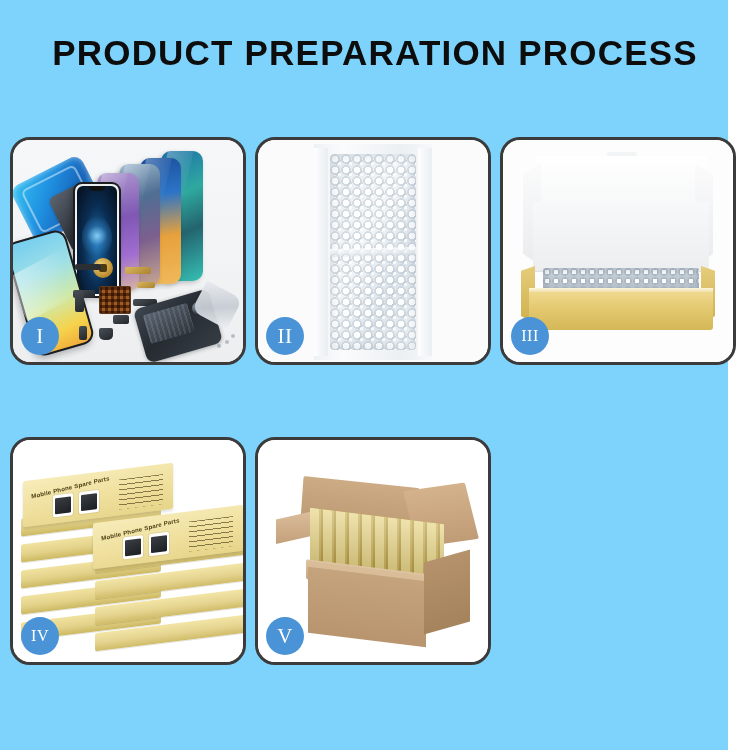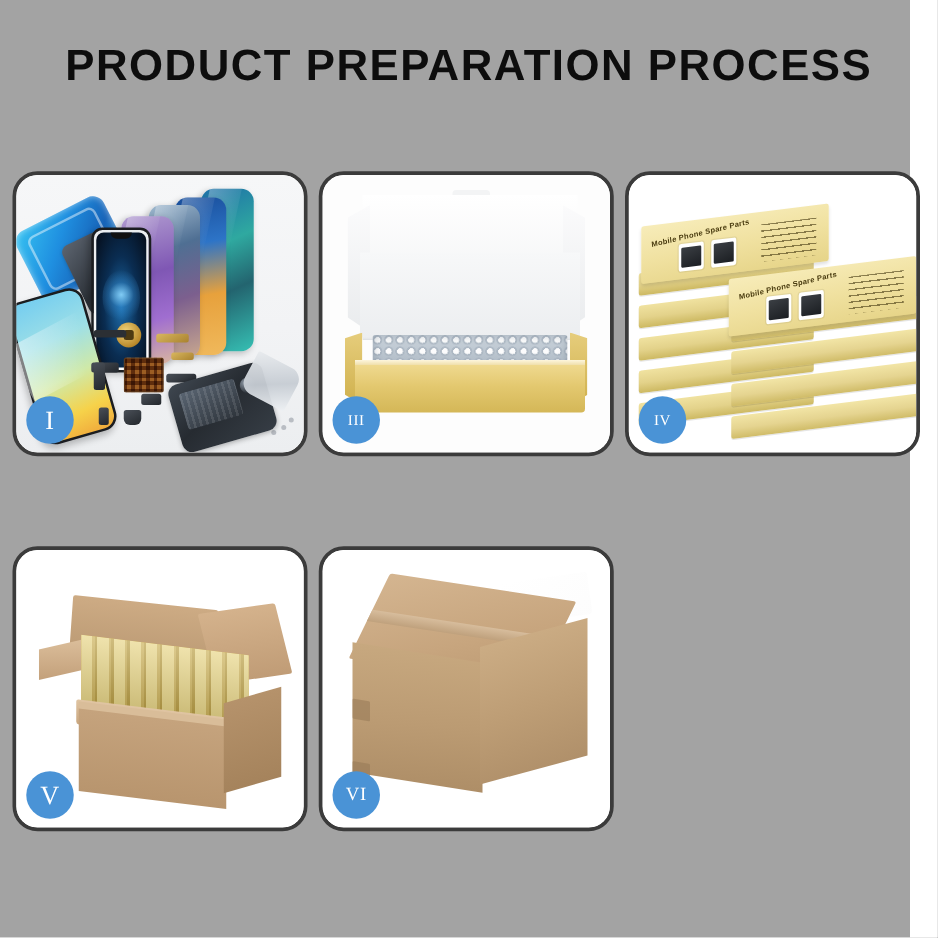--- a/index.html
+++ b/index.html
@@ -14,21 +14,21 @@
     overflow: hidden;
     font-family: "Liberation Sans", "DejaVu Sans", sans-serif;
     color: #111111;
     -webkit-font-smoothing: antialiased;
   }
 
   .page {
     position: relative;
     width: 728px;
     height: 750px;
-    background: #a3a3a3;
+    background: #7dd3fc;
     box-sizing: border-box;
   }
 
   
   .header {
     position: absolute;
     top: 32px;
     left: 0;
     width: 750px;
     text-align: center;
@@ -97,21 +97,21 @@
     display: flex;
     align-items: center;
     justify-content: center;
     font-family: "Liberation Serif", "DejaVu Serif", serif;
     font-size: 21px;
     line-height: 1;
     letter-spacing: 0.5px;
     z-index: 40;
     user-select: none;
   }
-  .badge.small-num { font-size: 12px; }
+  .badge.small-num { font-size: 16px; }
   .badge.tiny-num { font-size: 15px; }
 
   
   .p1-bg {
     position: absolute;
     inset: 0;
     background:
       linear-gradient(180deg, #f6f7f8 0%, #f2f3f5 55%, #eceef0 100%);
   }
   
@@ -547,20 +547,30 @@
         <div class="prt prt-screw" style="right:14px;bottom:18px;width:4px;height:4px;"></div>
         <div class="prt prt-screw" style="right:22px;bottom:14px;width:4px;height:4px;"></div>
         <div class="prt prt-screw" style="right:8px;bottom:24px;width:4px;height:4px;"></div>
 
         <div class="p1-backcover"></div>
         <div class="p1-tweezer"></div>
       </div>
       <div class="badge">I</div>
     </div>
 
+    <div class="panel">
+      <div class="panel-stage">
+        <div class="p2-bg"></div>
+        <div class="p2-sleeve"></div>
+        <div class="p2-seal-l"></div>
+        <div class="p2-seal-r"></div>
+        <div class="p2-wrap"></div>
+      </div>
+      <div class="badge">II</div>
+    </div>
 
     <div class="panel">
       <div class="panel-stage">
         <div class="p3-bg"></div>
         <div class="p3-lidtab"></div>
         <div class="p3-lidback"></div>
         <div class="p3-flap-l"></div>
         <div class="p3-flap-r"></div>
         <div class="p3-inner"></div>
         <div class="p3-bubbleitem"></div>
@@ -616,29 +626,15 @@
           <div class="p5-contents"></div>
           <div class="p5-flap-front"></div>
           <div class="p5-body-top-edge"></div>
           <div class="p5-body-front"></div>
           <div class="p5-body-right"></div>
         </div>
       </div>
       <div class="badge">V</div>
     </div>
 
-    <div class="panel">
-      <div class="panel-stage">
-        <div class="p6-bg"></div>
-        <div class="p6">
-          <div class="p6-wrapsheen"></div>
-          <div class="p6-top"></div>
-          <div class="p6-front"></div>
-          <div class="p6-right"></div>
-          <div class="p6-tape"></div>
-          <div class="p6-tape2"></div>
-        </div>
-      </div>
-      <div class="badge tiny-num">VI</div>
-    </div>
 
   </div>
 </div>
 
 </body></html>

